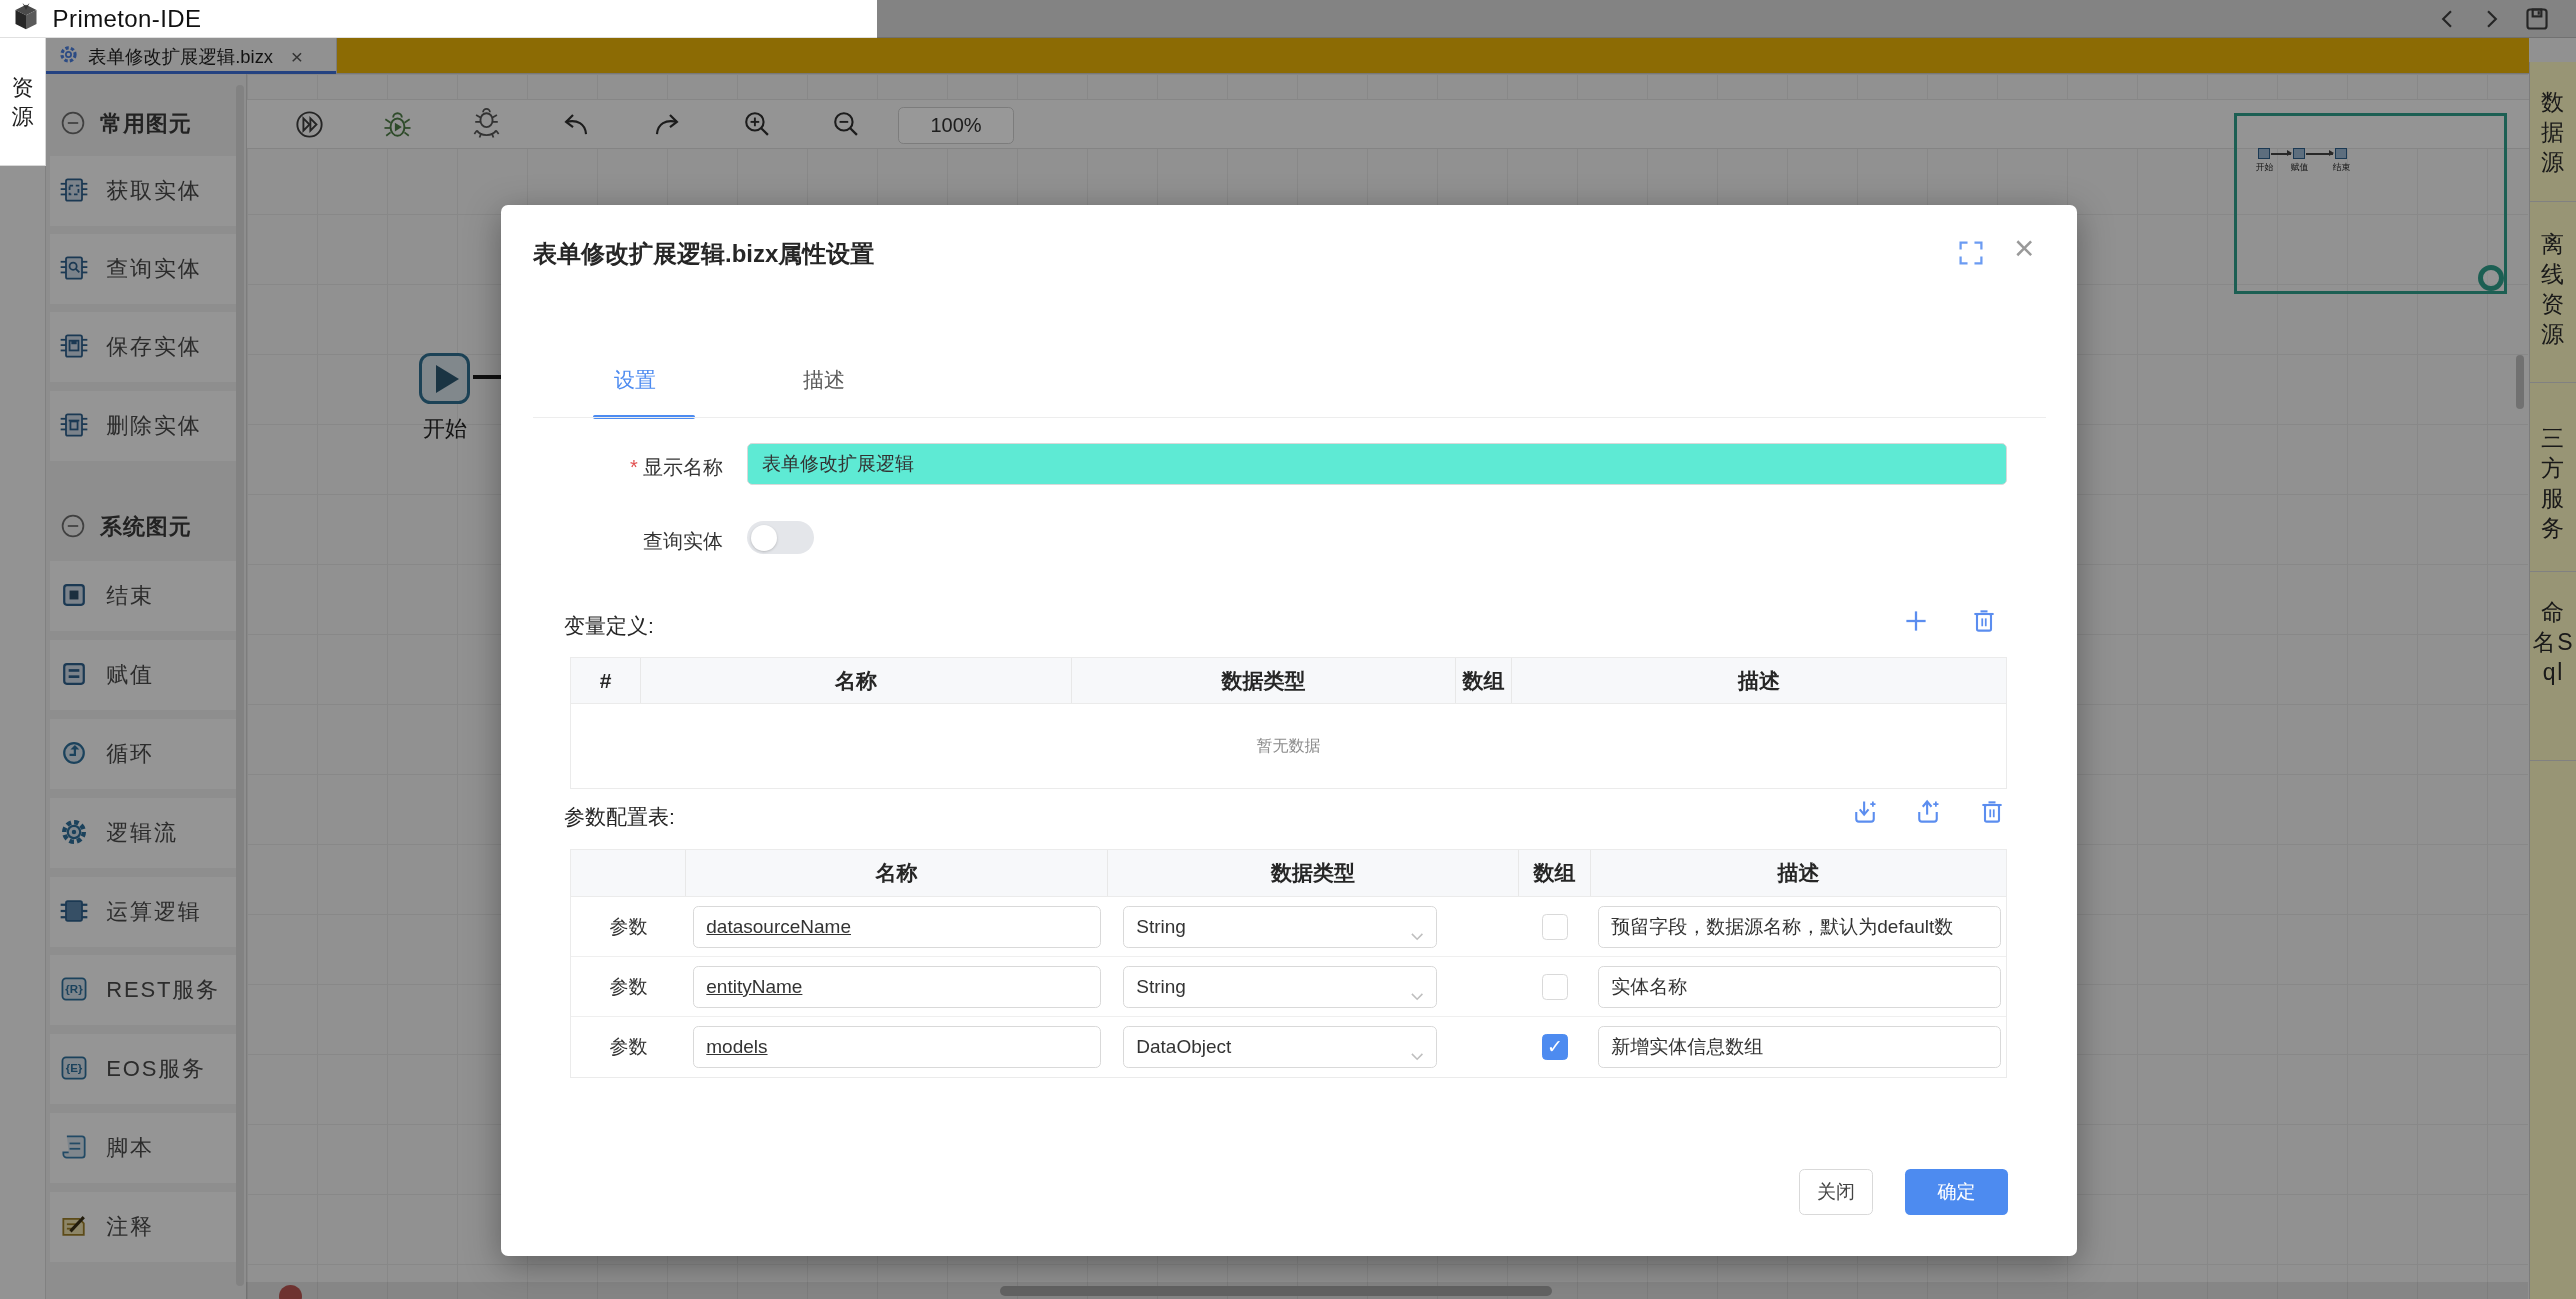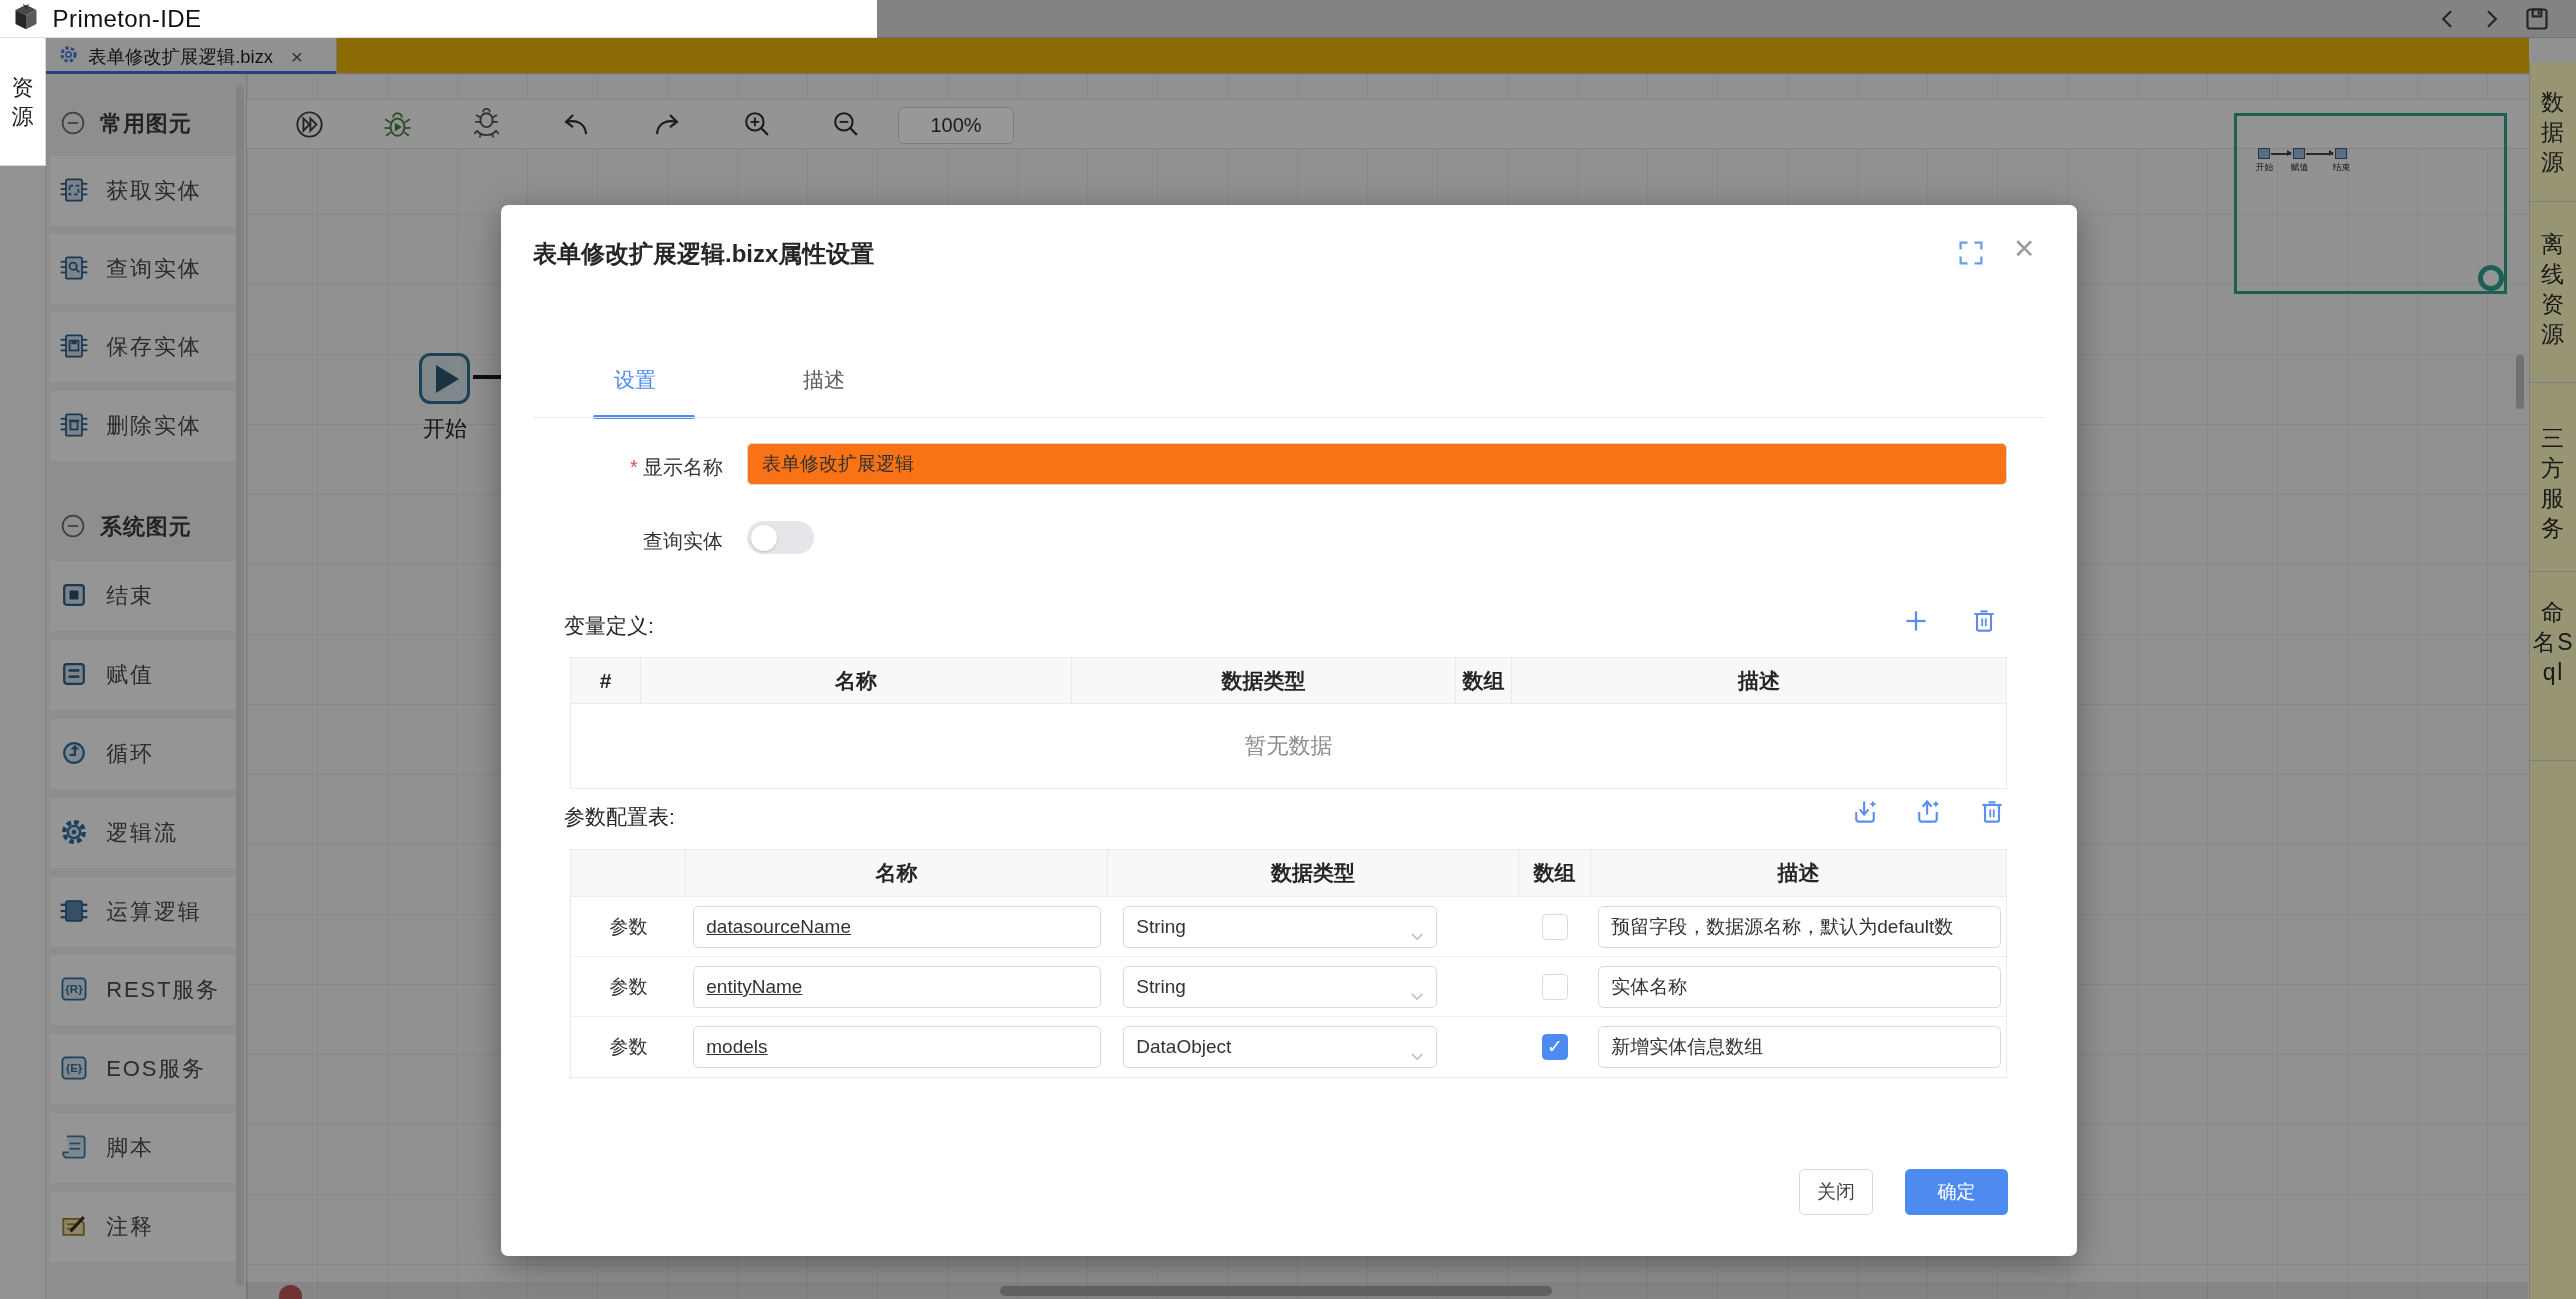--- a/index.html
+++ b/index.html
@@ -68,34 +68,34 @@
   .dlg-title { position:absolute; left:32px; top:33px; font-size:24px; font-weight:600; color:#262626; }
   .dlg-fs { position:absolute; left:1457px; top:35px; width:26px; height:26px; }
   .dlg-x { position:absolute; left:1513px; top:24.6px; font-size:35px; color:#9a9a9a; line-height:1; }
   .dlg-tab { position:absolute; top:161px; font-size:21px; color:#595959; }
   .dlg-tab.active { color:#4d8bf0; }
   .dlg-tab-underline { position:absolute; left:92px; top:210px; width:102px; height:3.5px; background:#4d8bf0; border-radius:1.8px; }
   .dlg-tabs-divider { position:absolute; left:32px; top:212px; width:1513px; height:0.9px; background:#ededed; }
 
   .fld-label { position:absolute; width:193px; text-align:right; font-size:20px; color:#333; }
   .req { color:#e25050; margin-right:5.3px; }
-  .fld-input { position:absolute; left:246px; width:1260px; height:42px; border:0.9px solid #d9d9d9; border-radius:5.3px; background:#f97316; font-size:19px; color:#333; display:flex; align-items:center; padding-left:14px; }
+  .fld-input { position:absolute; left:246px; width:1260px; height:42px; border:0.9px solid #d9d9d9; border-radius:5.3px; background:#5eead4; font-size:19px; color:#333; display:flex; align-items:center; padding-left:14px; }
   .toggle { position:absolute; left:246px; top:316px; width:67px; height:33px; border-radius:16.7px; background:#e4e6ea; }
   .toggle .knob { position:absolute; left:3.5px; top:3.5px; width:26px; height:26px; border-radius:50%; background:#fff; box-shadow:0 0.9px 2.6px rgba(0,0,0,0.2); }
 
   .sec-label { position:absolute; left:63px; font-size:21px; color:#262626; }
   .icon-btn { position:absolute; width:28px; height:28px; }
 
   .tbl { position:absolute; left:69px; width:1437px; border:0.9px solid #ebebeb; }
   .tbl-head { display:flex; background:#f7f8fa; border-bottom:0.9px solid #ebebeb; }
   .tbl-head .hc { font-size:21px; font-weight:700; color:#262626; display:flex; align-items:center; justify-content:center; border-right:0.9px solid #e8e8e8; }
   .tbl-head .hc:last-child { border-right:none; }
   #tbl-vars { top:452px; }
   #tbl-vars .tbl-head { height:46px; }
-  .tbl-empty { height:84px; display:flex; align-items:center; justify-content:center; font-size:22px; color:#8c8c8c; background:#fff; }
+  .tbl-empty { height:84px; display:flex; align-items:center; justify-content:center; font-size:16px; color:#8c8c8c; background:#fff; }
 
   #tbl-params { top:644px; }
   #tbl-params .tbl-head { height:47px; }
   .prow { position:relative; height:60px; border-bottom:0.9px solid #efefef; background:#fff; }
   .prow:last-child { border-bottom:none; }
   .prow .rlabel { position:absolute; left:0; top:0; width:115px; height:60px; display:flex; align-items:center; justify-content:center; font-size:19px; color:#333; }
   .cell-input { position:absolute; top:8.8px; height:42px; border:0.9px solid #d9d9d9; border-radius:5.3px; background:#fff; font-size:19px; color:#333; display:flex; align-items:center; padding-left:12.3px; overflow:hidden; white-space:nowrap; }
   .ci-name { left:122px; width:408px;text-decoration:underline; }
   .ci-type { left:552px; width:314px; }
   .ci-desc { left:1027px; width:403px; }

